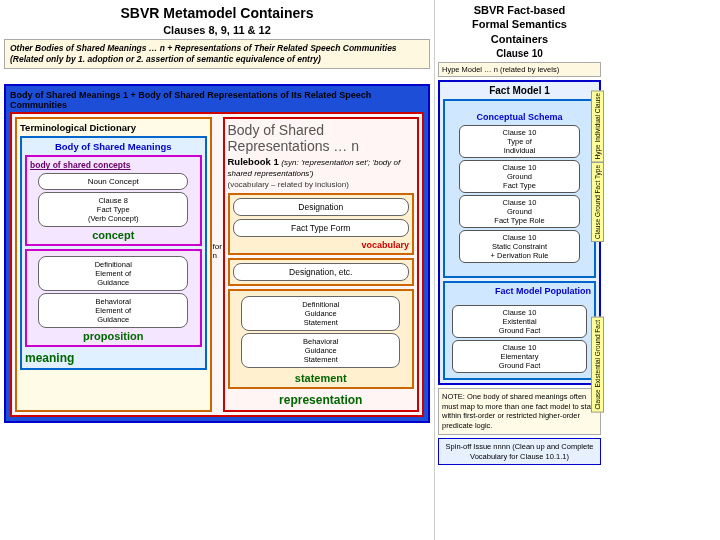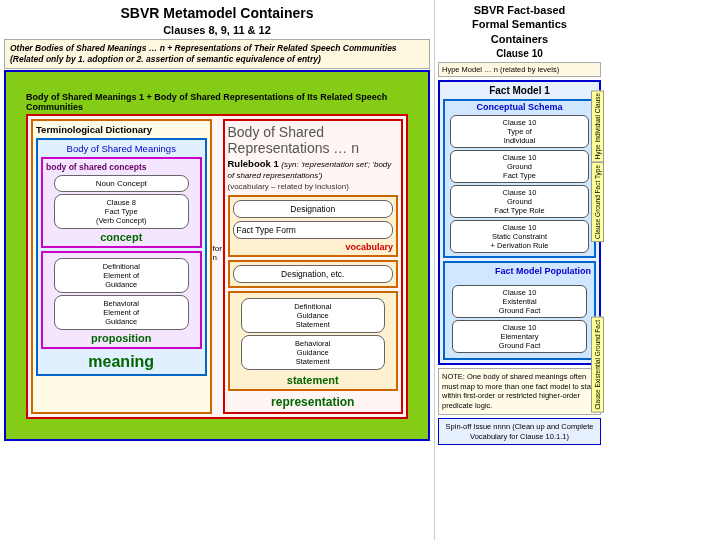--- a/index.html
+++ b/index.html
@@ -47,23 +47,23 @@
       padding: 3px 5px;
       font-size: 8.5px;
       font-style: italic;
       font-weight: bold;
       margin-top: 3px;
       line-height: 1.3;
     }
 
     .body-shared-outer {
       border: 2px solid #0000cc;
-      background: #84cc16;
-      margin-top: 1px;
-      padding: 20px;
+      background: #1d4ed8;
+      margin-top: 15px;
+      padding: 4px;
     }
 
     .body-shared-title {
       font-size: 9px;
       font-weight: bold;
       color: #000;
       text-align: left;
       margin-bottom: 2px;
     }
 
@@ -91,38 +91,39 @@
 
     .body-shared-meanings {
       border: 2px solid #0066cc;
       background: #e0f0ff;
       padding: 3px;
       margin-bottom: 3px;
     }
 
     .bsm-title {
       font-size: 9.5px;
-      font-weight: normal;
+      font-weight: bold;
       color: #0000cc;
       text-align: center;
       margin-bottom: 3px;
     }
 
     .body-concepts {
       border: 2px solid #cc00cc;
       background: #f5e6ff;
       padding: 3px;
       margin-bottom: 3px;
     }
 
     .body-concepts-label {
       font-size: 8.5px;
       font-weight: bold;
       color: #660066;
       margin-bottom: 3px;
+      text-decoration: underline;
     }
 
     .rounded-box {
       border: 1px solid #666;
       border-radius: 8px;
       background: #fff;
       text-align: center;
       padding: 3px 4px;
       margin: 2px auto;
       font-size: 8px;
@@ -152,24 +153,24 @@
 
     .proposition-label {
       font-size: 11px;
       font-weight: bold;
       color: #006600;
       text-align: center;
       margin-top: 2px;
     }
 
     .meaning-label {
-      font-size: 16px;
+      font-size: 12px;
       font-weight: bold;
       color: #006600;
-      text-align: center;
+      text-align: left;
       margin-top: 4px;
     }
 
     
     .rulebook-panel {
       flex: 1;
       border: 2px solid #cc0000;
       background: #fff5f5;
       padding: 3px;
       position: relative;
@@ -201,20 +202,21 @@
       text-align: center;
       padding: 3px;
       font-size: 8.5px;
       margin-bottom: 3px;
     }
 
     .fact-type-form-box {
       border: 1px solid #666;
       border-radius: 8px;
       background: #fff;
+      text-align: center;
       padding: 3px;
       font-size: 8.5px;
       margin-bottom: 3px;
     }
 
     .vocabulary-label {
       color: #cc0000;
       font-size: 9px;
       font-weight: bold;
       text-align: right;
@@ -294,21 +296,21 @@
       font-size: 10px;
       font-weight: bold;
       text-align: center;
       margin-bottom: 3px;
     }
 
     .conceptual-schema {
       border: 2px solid #0066cc;
       background: #d0e8ff;
       flex: 1;
-      padding: 1px;
+      padding: 11px;
     }
 
     .cs-title {
       font-size: 9px;
       font-weight: bold;
       color: #0000cc;
       text-align: center;
       margin-bottom: 3px;
     }
 

